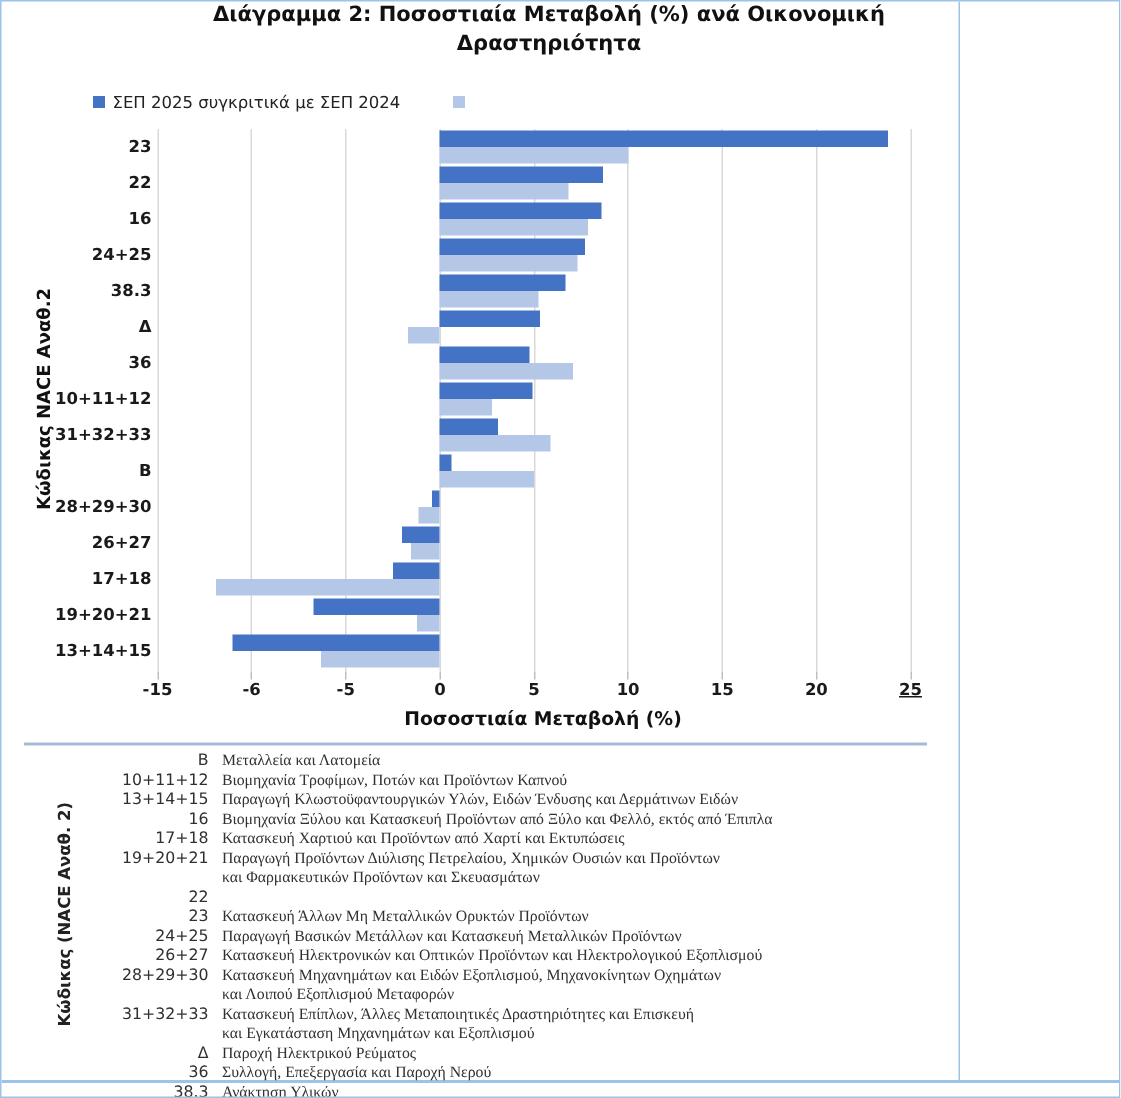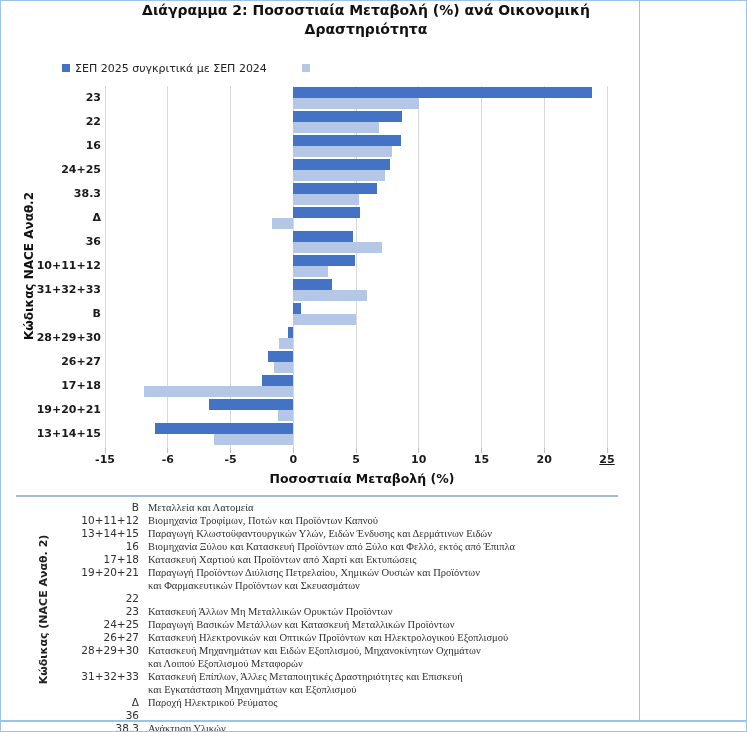--- a/index.html
+++ b/index.html
@@ -124,20 +124,21 @@
       <div class="tbl-row">
         <div class="tbl-code"></div>
         <div class="tbl-desc">και Εγκατάσταση Μηχανημάτων και Εξοπλισμού</div>
       </div>
       <div class="tbl-row">
         <div class="tbl-code">Δ</div>
         <div class="tbl-desc">Παροχή Ηλεκτρικού Ρεύματος</div>
       </div>
       <div class="tbl-row">
         <div class="tbl-code">36</div>
+        <div class="tbl-desc">Συλλογή, Επεξεργασία και Παροχή Νερού</div>
       </div>
       <div class="tbl-row">
         <div class="tbl-code">38.3</div>
         <div class="tbl-desc">Ανάκτηση Υλικών</div>
       </div>
     </div>
 
 <div class="abs gridline" style="left: 103.5px;"></div>
     <div class="abs tickstub" style="left: 103.5px;"></div>
     <div class="abs tick-label" style="left: 82px;">-15</div>

